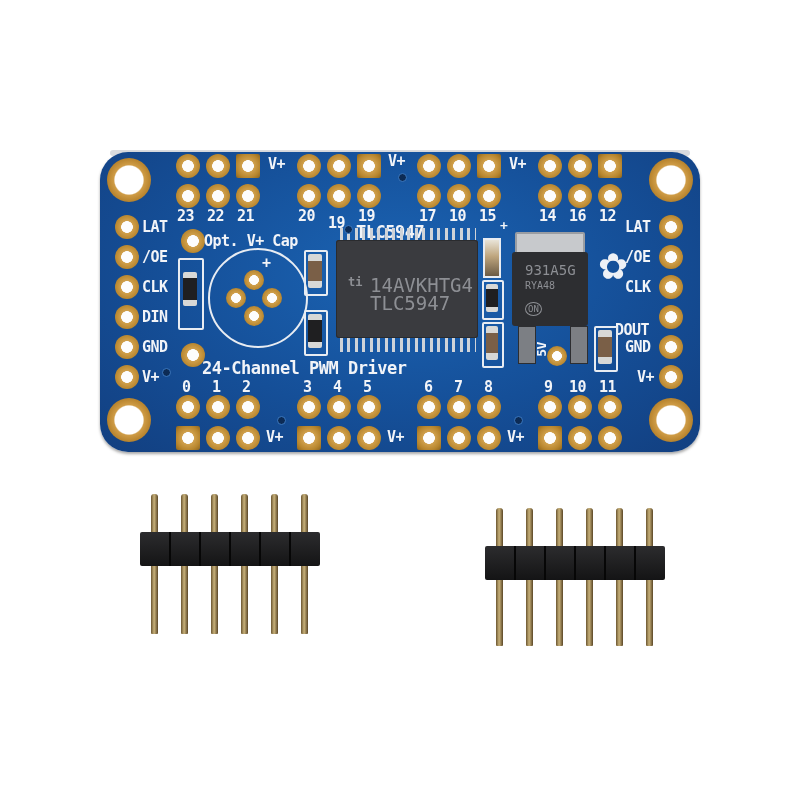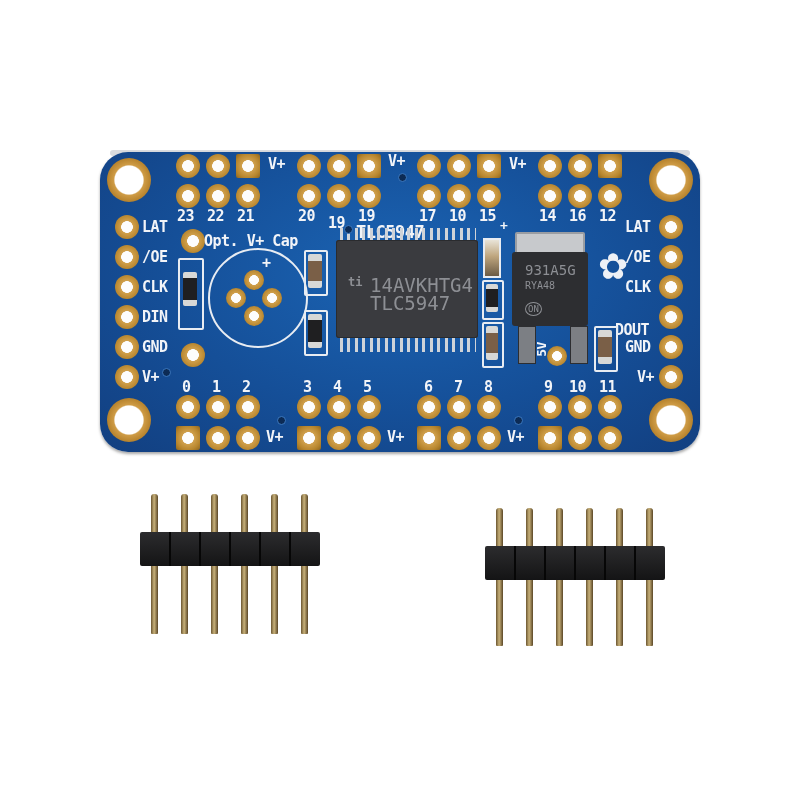--- a/index.html
+++ b/index.html
@@ -157,20 +157,21 @@
   <div class="ic-text" style="left:525px;top:302px;font-size:9px;border:1px solid #8d8f94;border-radius:50%;padding:1px 2px">ON</div>
   <div class="reg-leg" style="left:518px;top:326px"></div>
   <div class="reg-leg" style="left:570px;top:326px"></div>
   <div class="silk" style="left:534px;top:342px;font-size:13px;transform:rotate(-90deg)">5V</div>
   <div class="pad" style="left:547px;top:346px;width:20px;height:20px"></div>
   <div class="outline" style="left:594px;top:326px;width:20px;height:42px"></div>
   <div class="cap" style="left:598px;top:330px;width:14px;height:34px"></div>
 
   <div class="star">✿</div>
 
+  <div class="silk" style="left:202px;top:358px;font-size:17px">24-Channel PWM Driver</div>
 
   <div class="silk" style="left:182px;top:378px">0</div>
   <div class="silk" style="left:212px;top:378px">1</div>
   <div class="silk" style="left:242px;top:378px">2</div>
   <div class="silk" style="left:303px;top:378px">3</div>
   <div class="silk" style="left:333px;top:378px">4</div>
   <div class="silk" style="left:363px;top:378px">5</div>
   <div class="silk" style="left:424px;top:378px">6</div>
   <div class="silk" style="left:454px;top:378px">7</div>
   <div class="silk" style="left:484px;top:378px">8</div>

